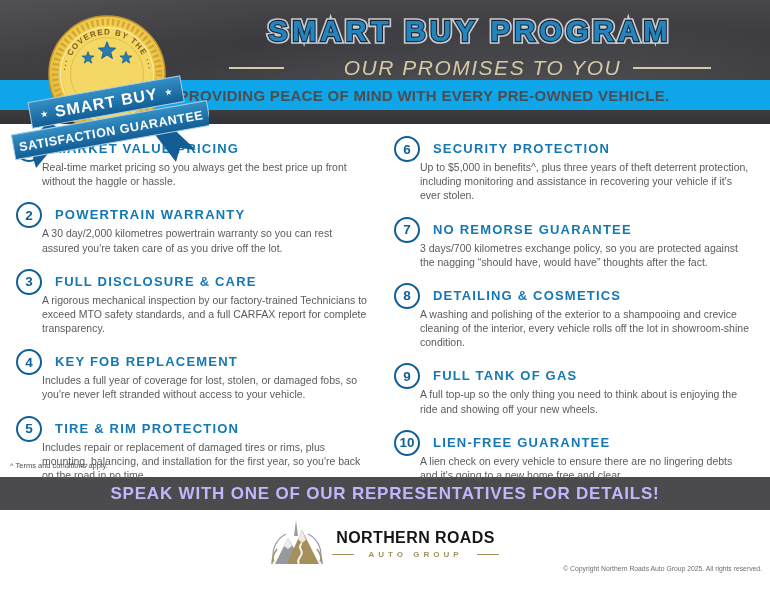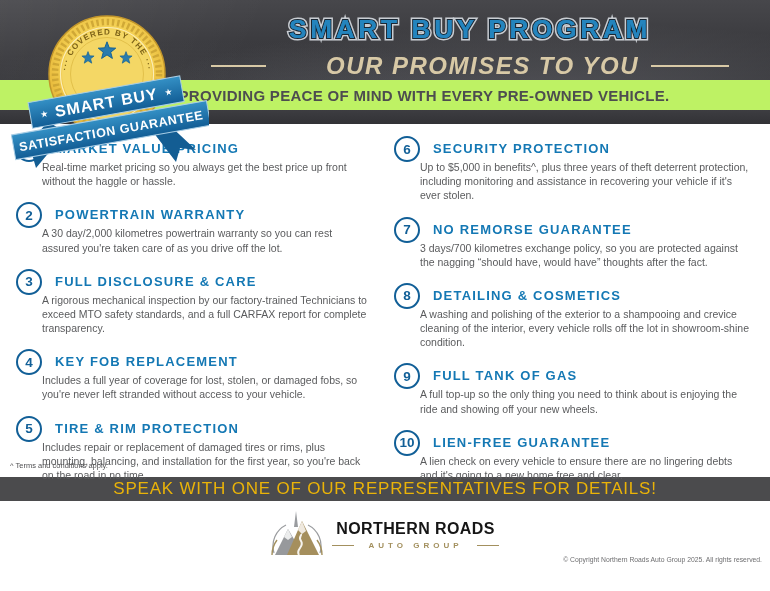--- a/index.html
+++ b/index.html
@@ -22,25 +22,25 @@
     display:flex; flex-direction:column; align-items:center; padding-top:12px;
   }
   .title-svg { display:block; }
   .t-outer { stroke:#c9cdd2; stroke-width:7px; paint-order:stroke; fill:#1d79b3; }
   .t-mid   { stroke:#1a2733; stroke-width:3px; paint-order:stroke; fill:#1d79b3; }
   .t-fill  { fill:#2484bd; }
   .subtitle-row { display:flex; align-items:center; gap:12px; margin-top:5px; }
   .dash { height:2px; background:#d8c9a6; width:55px; }
   .dash.long { width:78px; }
   .subtitle-text {
-    font-size:24px; font-weight:bold; font-style:italic; color:#d8c9a6; letter-spacing:1.5px;margin-left:48px;
+    font-size:21px; font-weight:normal; font-style:italic; color:#d8c9a6; letter-spacing:1.5px;margin-left:48px;
   }
   
   .tagline-band {
-    height:30px; background:#bef264; display:flex; align-items:center; justify-content:center;
+    height:30px; background:#0ea5e9; display:flex; align-items:center; justify-content:center;
     padding-left:78px; font-size:15px; font-weight:bold; color:#4d4d4f; letter-spacing:0.3px;
   }
   .dark-strip { height:14px; background:linear-gradient(#3d3d41,#323236); }
   
   .badge-wrap { position:absolute; left:4px; top:4px; width:205px; height:175px; z-index:6; }
   
   .content { position:relative; height:353px; display:flex; gap:22px; padding:13px 10px 0 16px; }
   .col { width:356px; display:flex; flex-direction:column; }
   .item { position:relative; margin-bottom:15px; }
   .num {
@@ -49,22 +49,22 @@
     display:flex; align-items:center; justify-content:center; background:#fff;
   }
   .item-title {
     margin:0 0 4px 39px; padding-top:4px; font-size:13px; font-weight:bold;
     color:#1478b4; letter-spacing:1.2px;
   }
   .item-desc { margin-left:26px; font-size:10.5px; line-height:1.35; color:#5a5b5d; }
   .footnote { position:absolute; left:10px; bottom:7px; font-size:7.5px; color:#4f4f51; }
   
   .cta-band {
-    height:24px; background:#4b4b4d; display:flex; align-items:center; justify-content:center;
-    color:#eab308; font-size:17px; font-weight:normal; letter-spacing:0.8px;
+    height:33px; background:#4b4b4d; display:flex; align-items:center; justify-content:center;
+    color:#c4b5fd; font-size:17px; font-weight:bold; letter-spacing:0.8px;
   }
   
   .footer { position:relative; height:67px; background:#ffffff; display:flex; align-items:center; justify-content:center; }
   .logo { display:flex; align-items:center; gap:9px; margin-top:1px; }
   .logo-text { display:flex; flex-direction:column; align-items:center; }
   .brand { font-size:16px; font-weight:800; color:#161616; letter-spacing:0.4px; white-space:nowrap; }
   .brand-sub-row { display:flex; align-items:center; gap:14px; margin-top:3px;justify-content:center; }
   .gold-dash { width:22px; height:1px; background:#a3905e; }
   .brand-sub { font-size:8px; color:#a3905e; letter-spacing:4px; font-weight:bold; white-space:nowrap; }
   .copyright { position:absolute; right:8px; bottom:5px; font-size:6.8px; color:#6e6e70; }

